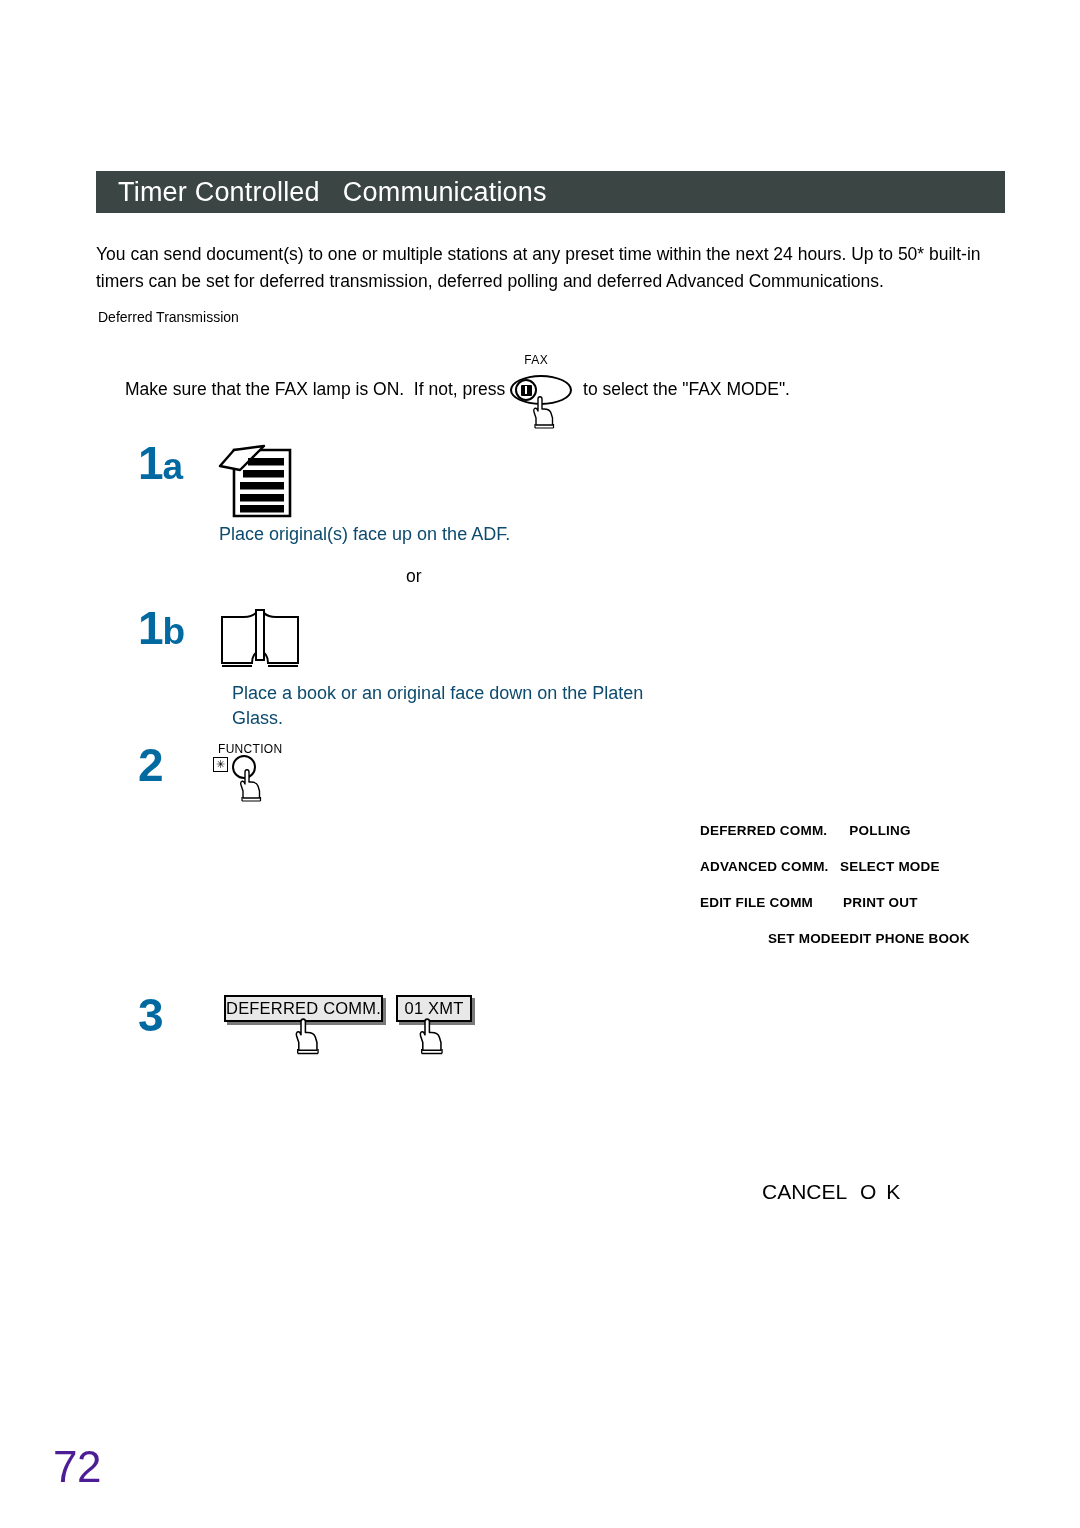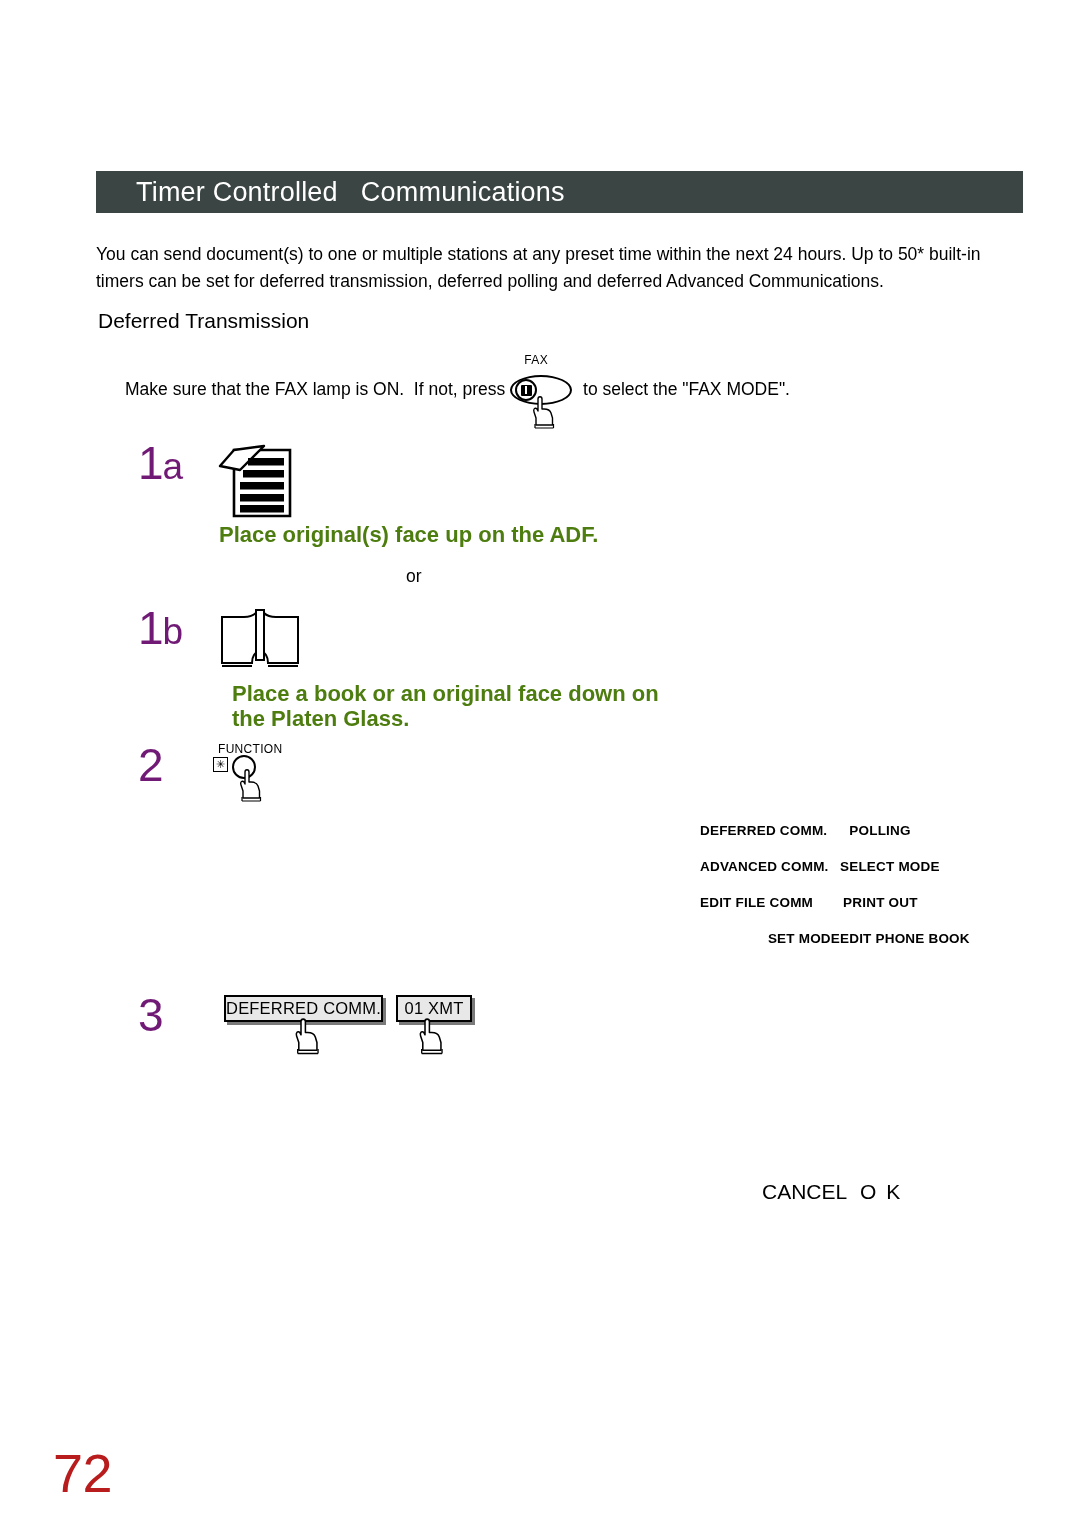--- a/index.html
+++ b/index.html
@@ -51,21 +51,21 @@
     font-size: 17.5px;
     line-height: 27px;
     color: #000;
   }
 
   
   .subheading {
     position: absolute;
     left: 98px;
     top: 309px;
-    font-size: 21px;
+    font-size: 14px;
     font-weight: 400;
     color: #000;
   }
 
   
   .fax-line {
     position: absolute;
     left: 125px;
     top: 379px;
     font-size: 17.5px;
@@ -128,35 +128,34 @@
 
   
   .finger {
     position: absolute;
   }
 
   
   .step-num {
     position: absolute;
     font-size: 46px;
-    font-weight: 400;
+    font-weight: 700;
     line-height: 1;
     letter-spacing: -1px;
-    color: #701a75;
+    color: #0369a1;
   }
   .step-sub {
     font-size: 37px;
   }
 
   .caption {
     position: absolute;
-    font-size: 22px;
+    font-size: 18px;
     line-height: 25px;
-    color: #4d7c0f;
-    font-weight: bold;
+    color: #0c4a6e;
   }
 
   .or-text {
     position: absolute;
     left: 406px;
     top: 566px;
     font-size: 17.5px;
   }
 
   
@@ -281,31 +280,31 @@
     display: flex;
   }
   .softkey-cancel { width: 98px; }
   .softkey-ok { letter-spacing: 2px; }
 
   
   .page-number {
     position: absolute;
     left: 53px;
     top: 1442px;
-    font-size: 54px;
-    color: #b91c1c;
+    font-size: 44px;
+    color: #4c1d95;
     letter-spacing: -0.5px;
   }
 </style>
 </head>
 <body>
 
 <div class="page">
 
-  <div class="header-bar" style="background: rgb(59, 70, 68); padding-left: 18px;">
+  <div class="header-bar" style="background: rgb(59, 70, 68);">
     <div class="header-title" style="color: rgb(255, 255, 255);">Timer Controlled   Communications</div>
   </div>
 
   <div class="intro">You can send document(s) to one or multiple stations at any preset time within the next 24 hours. Up to 50* built-in timers can be set for deferred transmission, deferred polling and deferred Advanced Communications.</div>
 
   <div class="subheading">Deferred Transmission</div>
 
   <div class="fax-line">
     <span>Make sure that the FAX lamp is ON.  If not, press </span>
     <span class="fax-btn-wrap">

